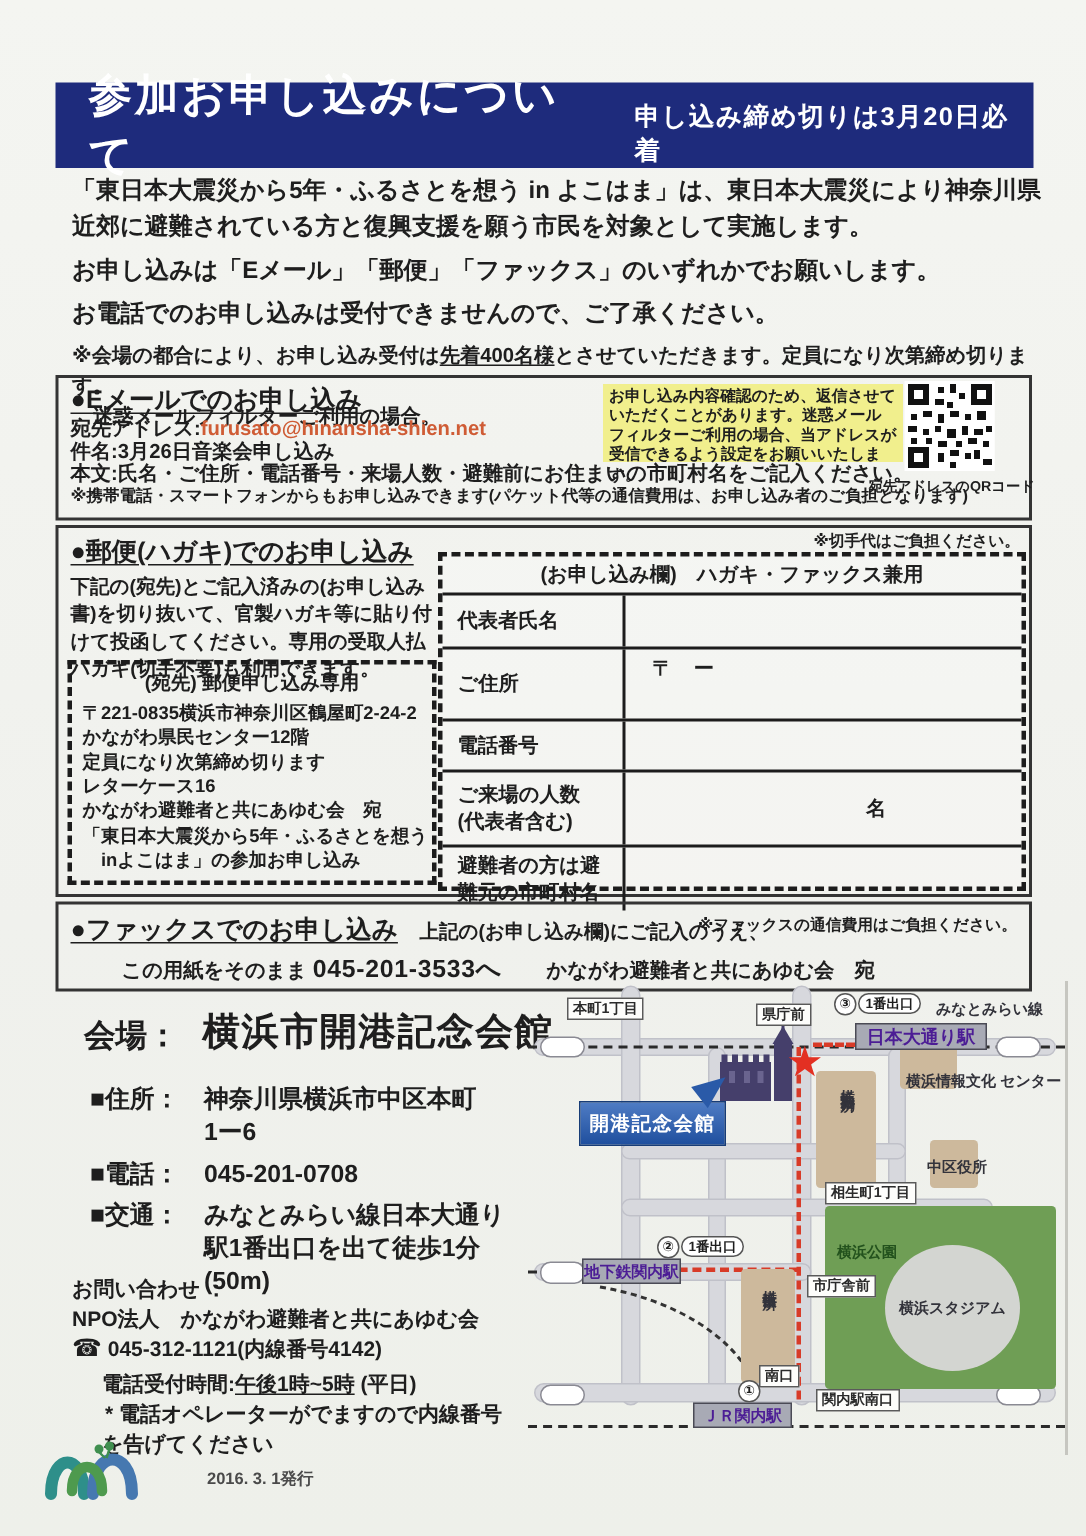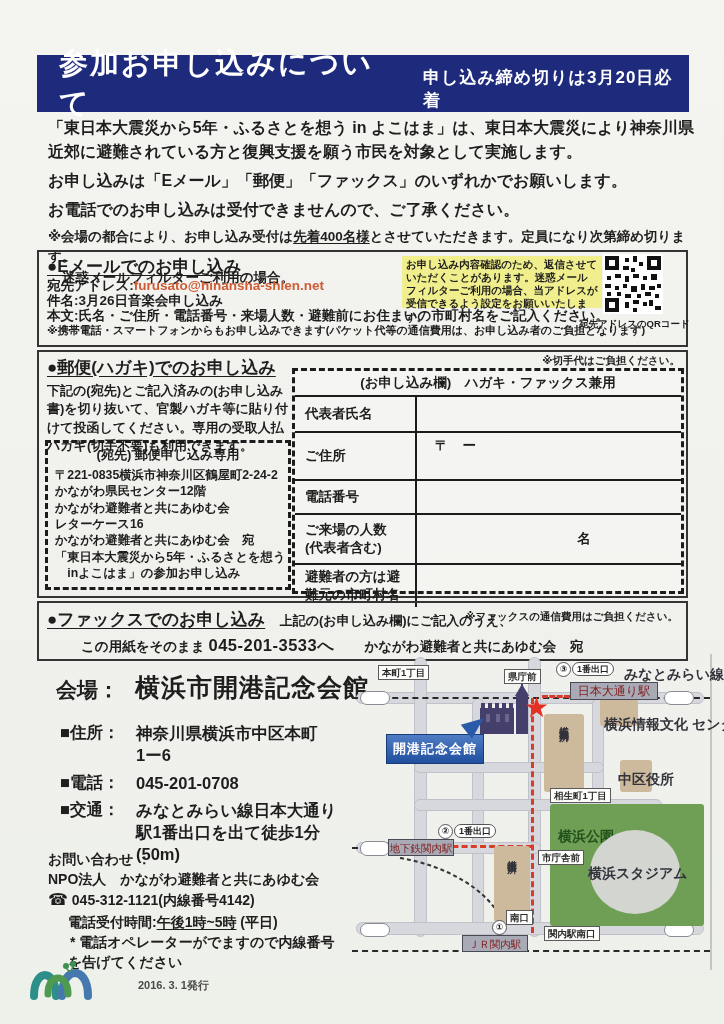--- a/index.html
+++ b/index.html
@@ -76,24 +76,24 @@
   .issued{position:absolute;left:138px;top:978px;font-size:11px;font-weight:600;color:#4a4a4a;}
 
   
   .map{position:absolute;left:352px;top:654px;width:358px;height:316px;border-right:2px solid #c6c6c0;}
   .street{position:absolute;background:#d7d8dd;border:1px solid #c0c1c9;border-radius:7px;box-sizing:border-box;}
   .rail{position:absolute;border-top:2px dashed #2a2a2a;}
   .train{position:absolute;background:#fff;border:1px solid #8a8a93;border-radius:7px;}
   .redroute-v{position:absolute;border-left:3px dashed #d83b28;}
   .redroute-h{position:absolute;border-top:3px dashed #d83b28;}
   .mlabel{position:absolute;font-size:9.5px;font-weight:700;color:#2b2b2b;background:#fdfdfb;border:1px solid #5a5a5a;padding:0 3px;line-height:13px;white-space:nowrap;}
-  .mtext{position:absolute;font-size:14px;font-weight:700;color:#33333b;white-space:nowrap;}
+  .mtext{position:absolute;font-size:10px;font-weight:700;color:#33333b;white-space:nowrap;}
   .mcircle{position:absolute;width:13px;height:13px;border:1px solid #555;border-radius:50%;background:#fff;font-size:9px;line-height:13px;text-align:center;font-weight:700;}
   .mtag{position:absolute;font-size:9px;font-weight:700;background:#fff;border:1px solid #555;border-radius:7px;padding:0 4px;line-height:12px;white-space:nowrap;}
-  .mstation{position:absolute;background:#a8aab5;border:1px solid #4a4a55;color:#7f1d1d;font-weight:400;text-align:center;box-sizing:border-box;}
+  .mstation{position:absolute;background:#a8aab5;border:1px solid #4a4a55;color:#4c1d95;font-weight:700;text-align:center;box-sizing:border-box;}
   .mbldg{position:absolute;background:#cdb99c;border-radius:3px;}
   .vtext{writing-mode:vertical-rl;text-orientation:upright;letter-spacing:1px;}
   .park{position:absolute;left:198px;top:150px;width:154px;height:122px;background:#6f9e55;border-radius:3px;}
   .stadium{position:absolute;left:238px;top:176px;width:90px;height:84px;background:#d3d5d1;border-radius:50%;}
   .star{position:absolute;left:172px;top:40px;font-size:28px;color:#e33022;line-height:1;}
   .callout{position:absolute;left:34px;top:80px;width:96px;height:28px;background:linear-gradient(180deg,#4f7cc4,#1f4f9e);border:1px solid #173c77;color:#fff;font-size:13px;font-weight:800;display:flex;align-items:center;justify-content:center;letter-spacing:1px;}
   .callout-tail{position:absolute;left:112px;top:62px;width:0;height:0;border-left:22px solid #2a5aa8;border-top:9px solid transparent;border-bottom:9px solid transparent;transform:rotate(-38deg);}
 </style>
 </head>
 <body>
@@ -166,21 +166,21 @@
 
   <div class="obox box-postal">
     <div class="sec-head postal-head">●郵便(ハガキ)でのお申し込み</div>
     <div class="postal-body">下記の(宛先)とご記入済みの(お申し込み書)を切り抜いて、官製ハガキ等に貼り付けて投函してください。専用の受取人払ハガキ(切手不要)も利用できます。</div>
     <div class="stamp-note">※切手代はご負担ください。</div>
 
     <div class="addr-box">
       <div class="addr-title">(宛先) 郵便申し込み専用</div>
       <div class="addr-line">〒221-0835横浜市神奈川区鶴屋町2-24-2</div>
       <div class="addr-line">かながわ県民センター12階</div>
-      <div class="addr-line">かながわ避難者と共にあゆむ会</div>
+      <div class="addr-line">定員になり次第締め切ります</div>
       <div class="addr-line">レターケース16</div>
       <div class="addr-line">かながわ避難者と共にあゆむ会　宛</div>
       <div class="addr-line">「東日本大震災から5年・ふるさとを想う</div>
       <div class="addr-line">　inよこはま」の参加お申し込み</div>
     </div>
 
     <div class="form-box">
       <div class="form-title">(お申し込み欄)　ハガキ・ファックス兼用</div>
       <div class="form-row" style="height:34px;gap:25px;">
         <div class="form-label">代表者氏名</div>

